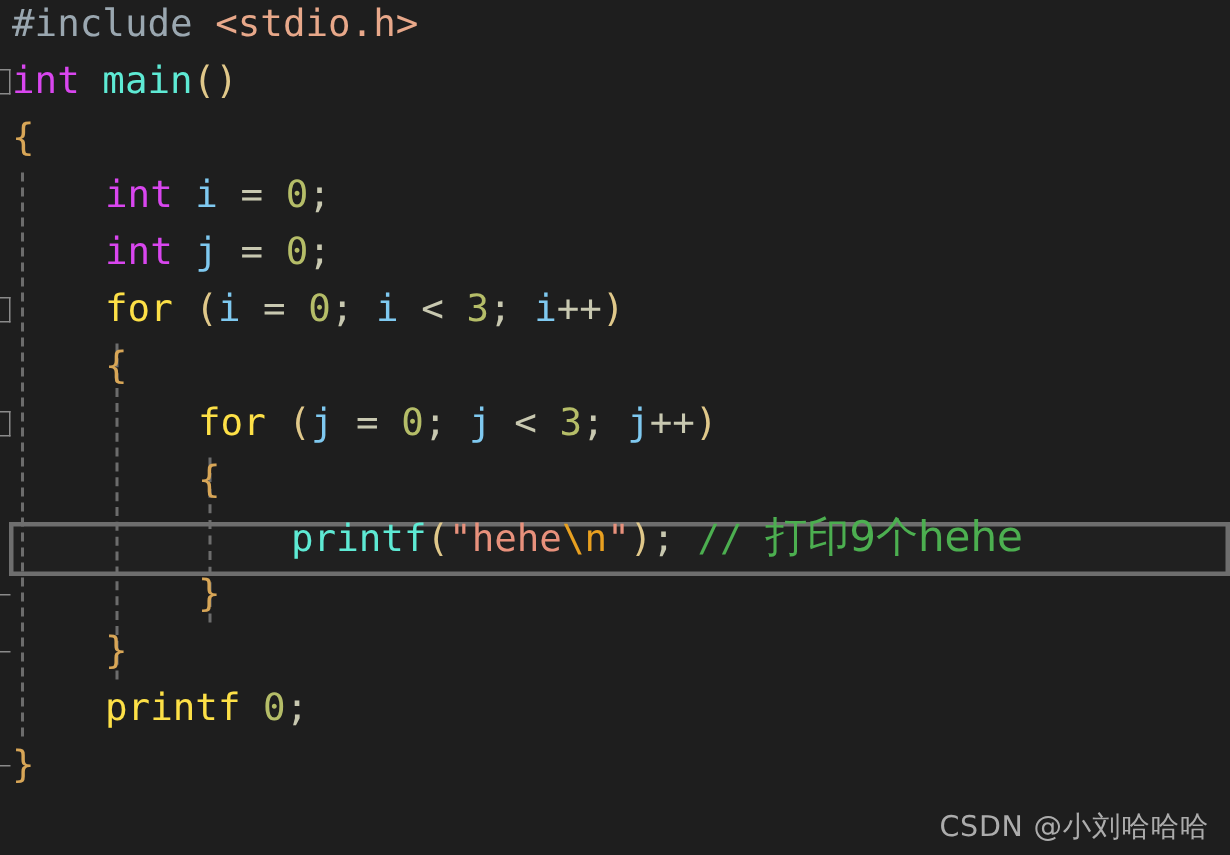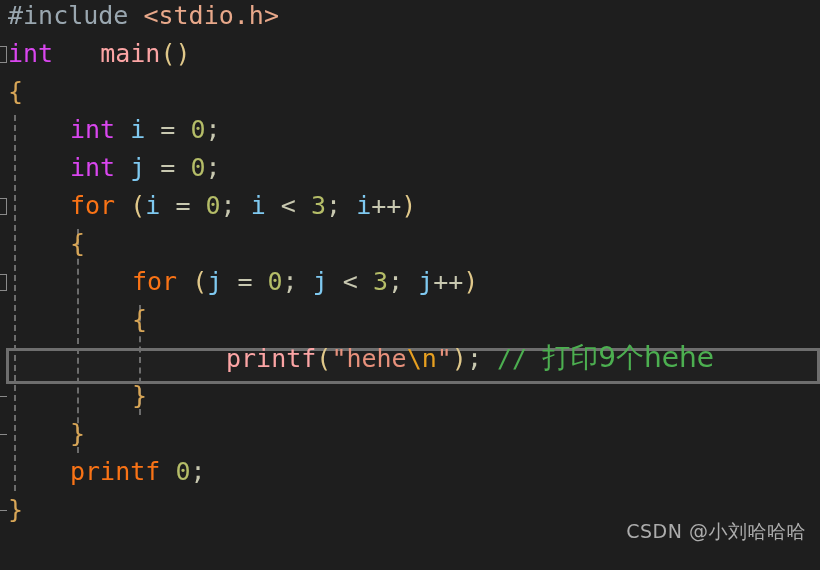--- a/index.html
+++ b/index.html
@@ -79,43 +79,43 @@
     border: 3px solid #6e6e6e;
     box-sizing: border-box;
     background: rgba(255,255,255,0.012);
     pointer-events: none;
   }
 
   
   .t-pre      { color: #9aa7b0; }
   .t-header   { color: #e8a88a; }
   .t-type     { color: #d946ef; }
-  .t-func     { color: #fca5a5; margin-left: 32px; }
+  .t-func     { color: #5eead4; }
   .t-paren    { color: #e0c88a; }
   .t-brace    { color: #d8a657; }
   .t-var      { color: #7fc9f0; }
   .t-op       { color: #c8c8b0; }
   .t-num      { color: #b5bd68; }
   .t-punct    { color: #c8c8b0; }
-  .t-kw       { color: #f97316; }
+  .t-kw       { color: #fde047; }
   .t-string   { color: #e8917c; }
   .t-escape   { color: #e8a020; }
   .t-comment  { color: #4caf50; }
   .t-plain    { color: #d4d4d4; }
 
   .cjk {
     font-family: "DejaVu Sans", "Liberation Sans", sans-serif;
     font-size: 28px;
   }
 
   
   .watermark {
     position: absolute;
     right: 14px;
-    bottom: 25px;
+    bottom: 6px;
     color: #b9b9b9;
     font-family: "DejaVu Sans", "Liberation Sans", sans-serif;
     font-size: 19px;
     letter-spacing: 0.5px;
     opacity: 0.92;
   }
 </style>
 </head>
 <body>
 

